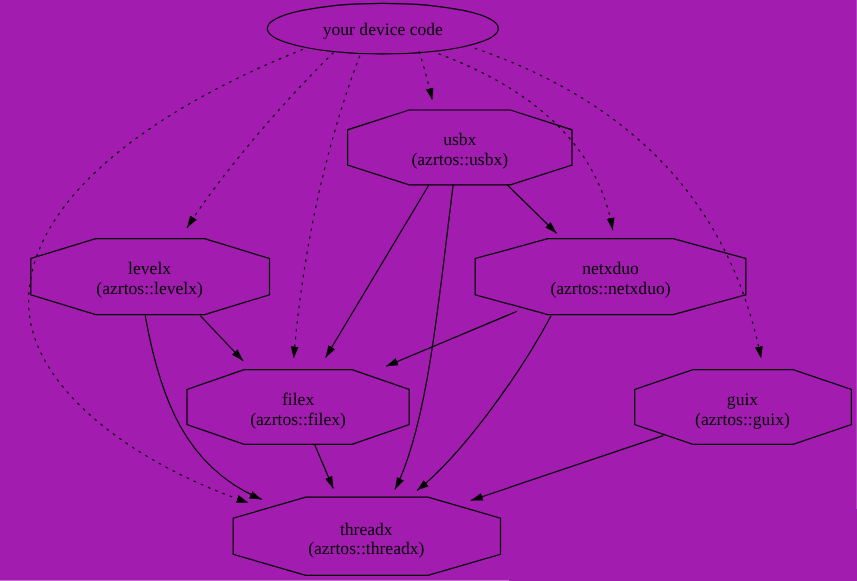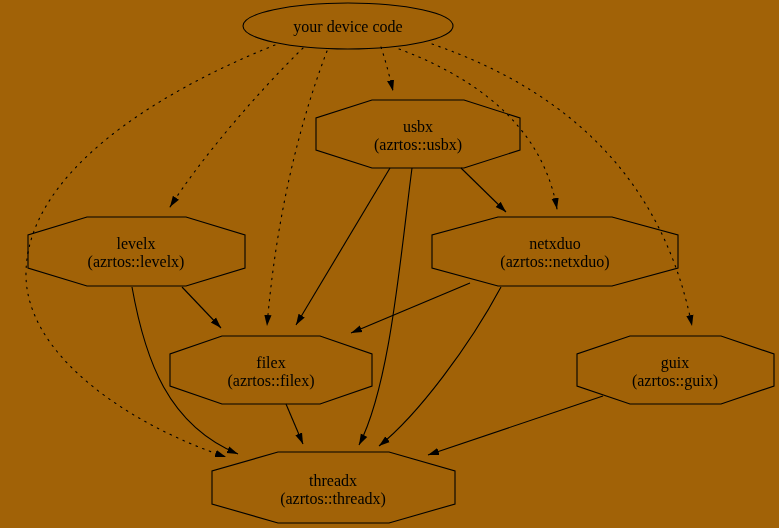--- a/index.html
+++ b/index.html
@@ -4,21 +4,21 @@
 <style>
   html, body {
     margin: 0;
     padding: 0;
     background: #ffffff;
   }
   .canvas {
     position: relative;
     width: 779px;
     height: 528px;
-    background: #a16207;
+    background: #a21caf;
     overflow: hidden;
   }
   svg {
     display: block;
     font-family: "Liberation Serif", "DejaVu Serif", serif;
   }
   .edge {
     fill: none;
     stroke: #000000;
     stroke-width: 1.1;

